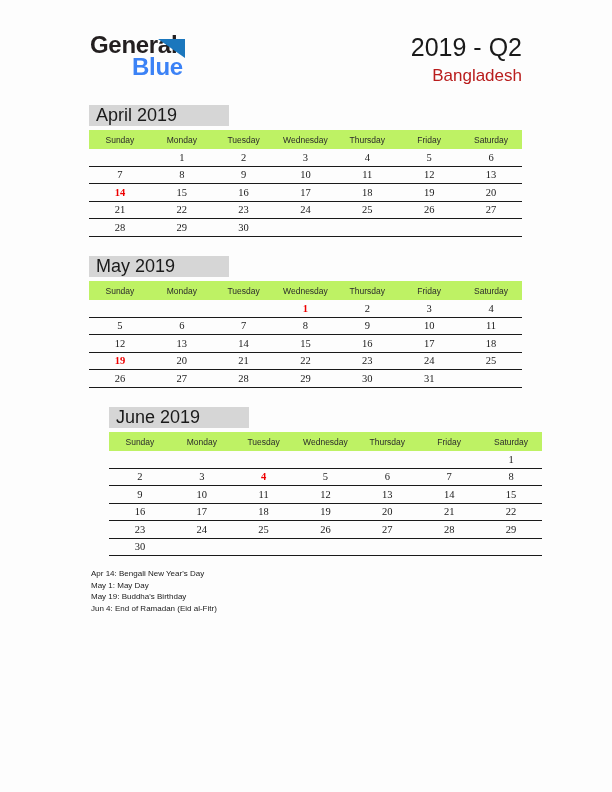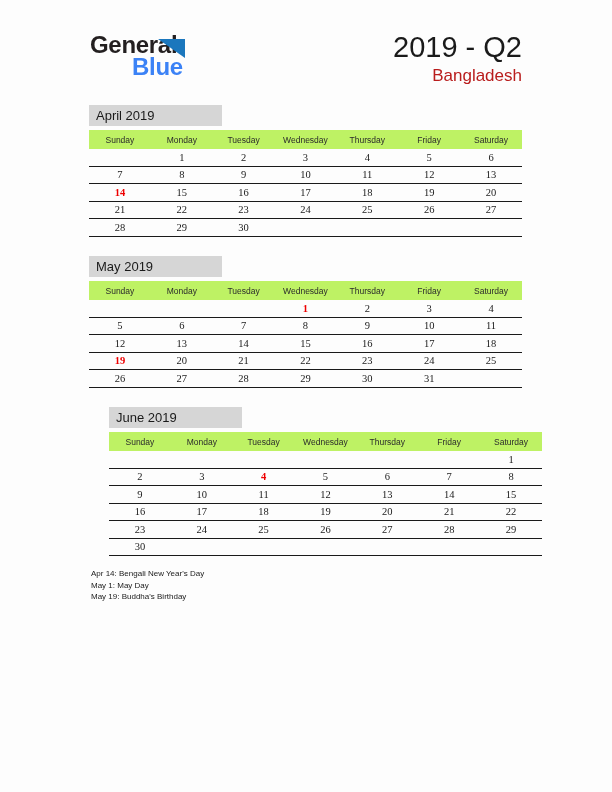--- a/index.html
+++ b/index.html
@@ -59,21 +59,21 @@
     border-left: 27px solid transparent;
   }
 
   #title-block {
     position: absolute;
     right: 90px;
     top: 32px;
     text-align: right;
   }
   #title-block .quarter-title {
-    font-size: 29px;
+    font-size: 25px;
     color: #1a1a1a;
     line-height: 30px;
     white-space: nowrap;
   }
   #title-block .country-title {
     font-size: 17px;
     color: #b91c1c;
     line-height: 24px;
     margin-top: 2px;
     white-space: nowrap;
@@ -86,23 +86,23 @@
     width: 433px;
   }
   #month-0 { top: 105px; }
   #month-1 { top: 256px; }
   #month-2 { top: 407px; margin-left: 20px; }
 
   .month-label {
     display: inline-block;
     background: #d6d6d6;
     color: #1a1a1a;
-    font-size: 13px;
+    font-size: 18px;
     line-height: 19px;
-    padding: 1px 8px 1px 7px;
+    padding: 1px 15px 1px 7px;
     width: 118px;
     height: 19px;
     box-sizing: content-box;
     margin: 0 0 4px 0;
   }
 
   table.cal {
     border-collapse: collapse;
     width: 433px;
     table-layout: fixed;
@@ -371,13 +371,14 @@
           <td class="empty">&nbsp;</td>
         </tr>
       </tbody>
   </table>
 </div>
 
 <div id="holiday-legend">
     <div class="holiday-line">Apr 14: Bengali New Year's Day</div>
     <div class="holiday-line">May 1: May Day</div>
     <div class="holiday-line">May 19: Buddha's Birthday</div>
+    <div class="holiday-line">Jun 4: End of Ramadan (Eid al-Fitr)</div>
   </div>
 
 </body></html>

